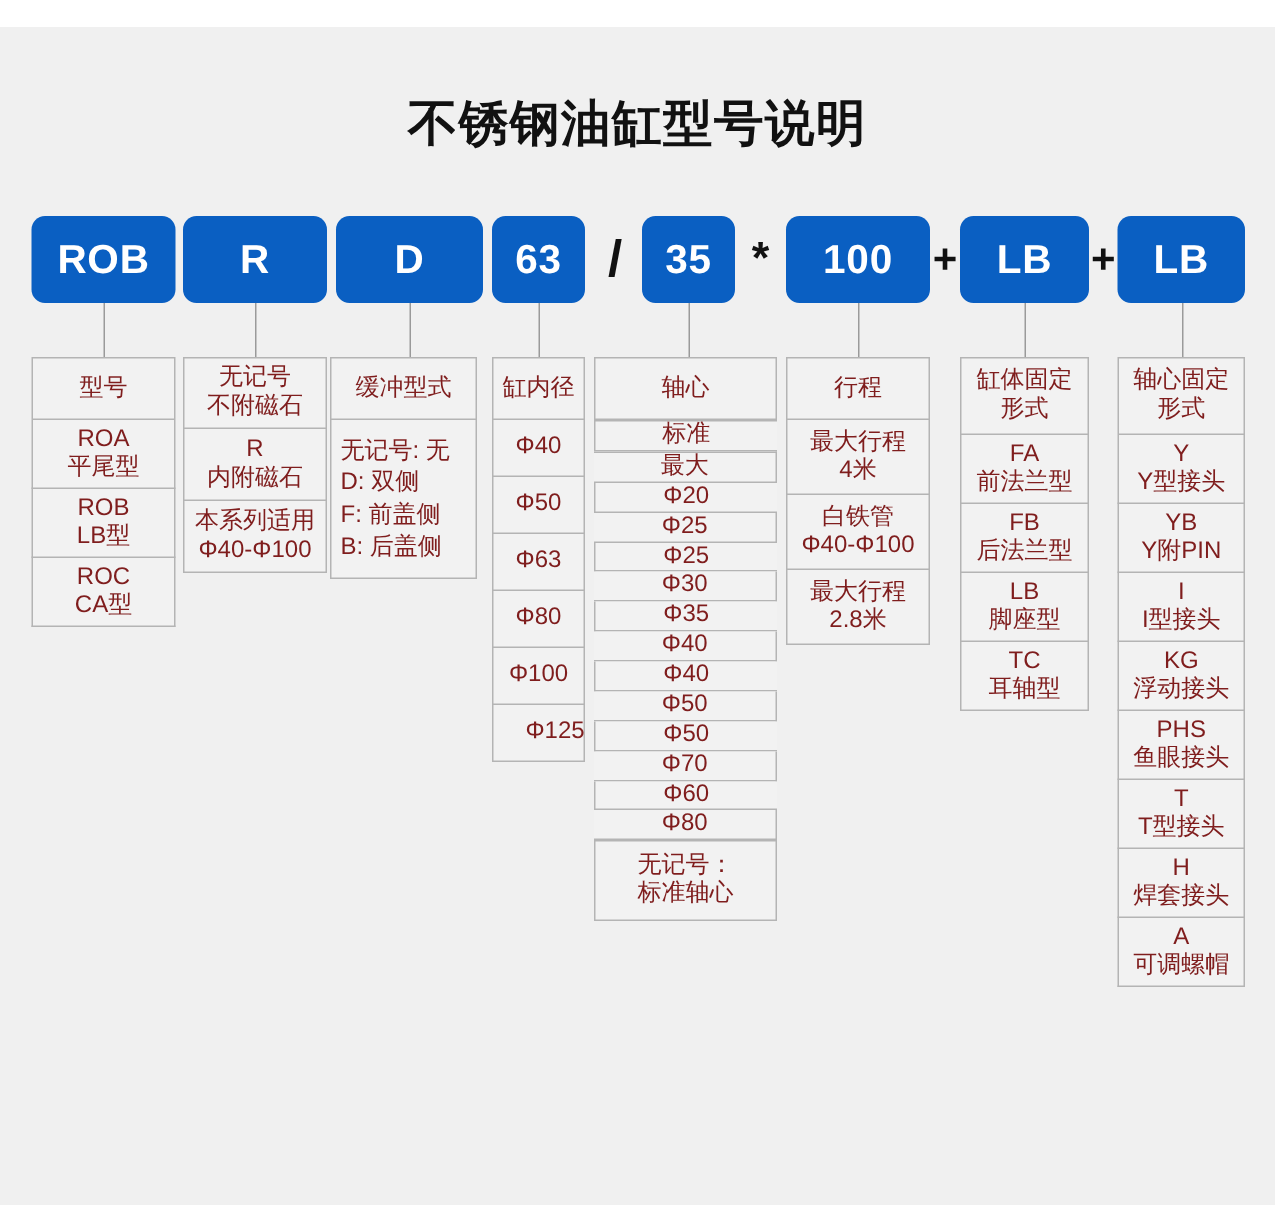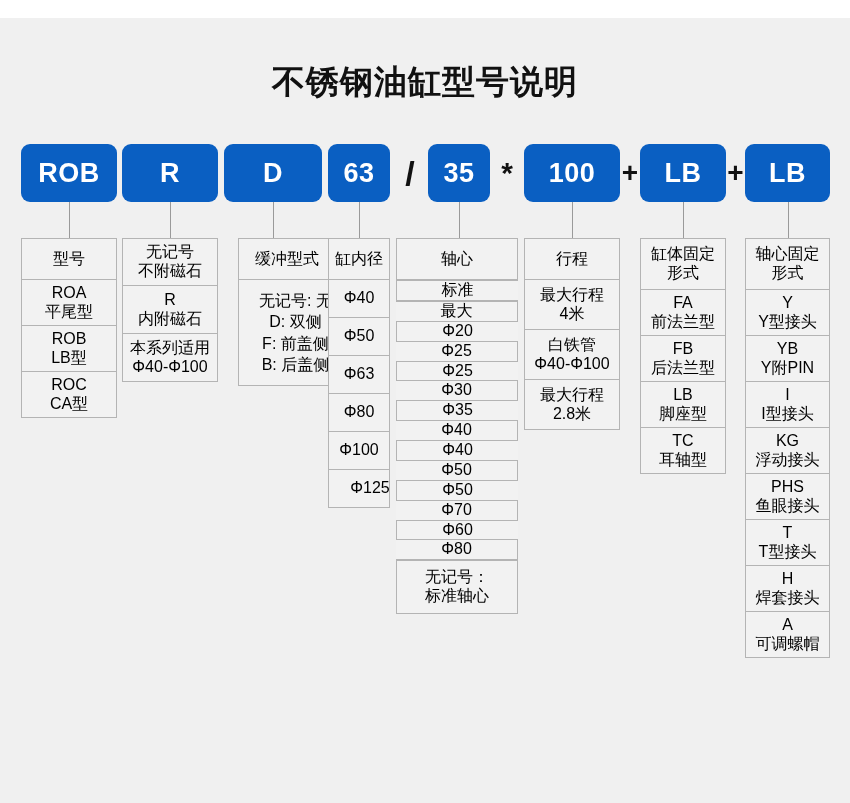--- a/index.html
+++ b/index.html
@@ -90,37 +90,37 @@
   }
 
   
   .col {
     position: absolute;
   }
   .cell {
     box-sizing: border-box;
     border: 1px solid #b4b4b4;
     background: #f2f2f2;
-    color: #000000;
+    color: #7f1d1d;
     font-size: 16px;
     line-height: 1.18;
     display: flex;
     align-items: center;
     justify-content: center;
     text-align: center;
     white-space: pre-line;
     padding: 0 2px;
   }
   .cell + .cell {
     border-top: none;
   }
   .cell.left-align {
     justify-content: flex-start;
-    text-align: center;
-    padding-left: 20px;
+    text-align: left;
+    padding-left: 6px;
     line-height: 1.34;
   }
 
   
   .split-row {
     display: flex;
     flex-direction: column;
   }
   .split-row .cell {
     flex: 1 1 50%;
@@ -181,21 +181,21 @@
 CA型</div>
       </div>
       <div class="col" style="left: 122px; top: 238px; width: 96px;">
         <div class="cell" style="height: 48px;">无记号
 不附磁石</div>
         <div class="cell" style="height: 48px;">R
 内附磁石</div>
         <div class="cell" style="height: 48px;">本系列适用
 Φ40-Φ100</div>
       </div>
-      <div class="col" style="left: 238px; top: 238px; width: 98px;">
+      <div class="col" style="left: 220px; top: 238px; width: 98px;">
         <div class="cell" style="height: 42px;">缓冲型式</div>
         <div class="cell left-align" style="height: 106px;">无记号: 无
 D: 双侧
 F: 前盖侧
 B: 后盖侧</div>
       </div>
       <div class="col" style="left: 328px; top: 238px; width: 62px;">
         <div class="cell" style="height: 42px;">缸内径</div>
         <div class="cell" style="height: 38px;">Φ40</div>
         <div class="cell" style="height: 38px;">Φ50</div>

